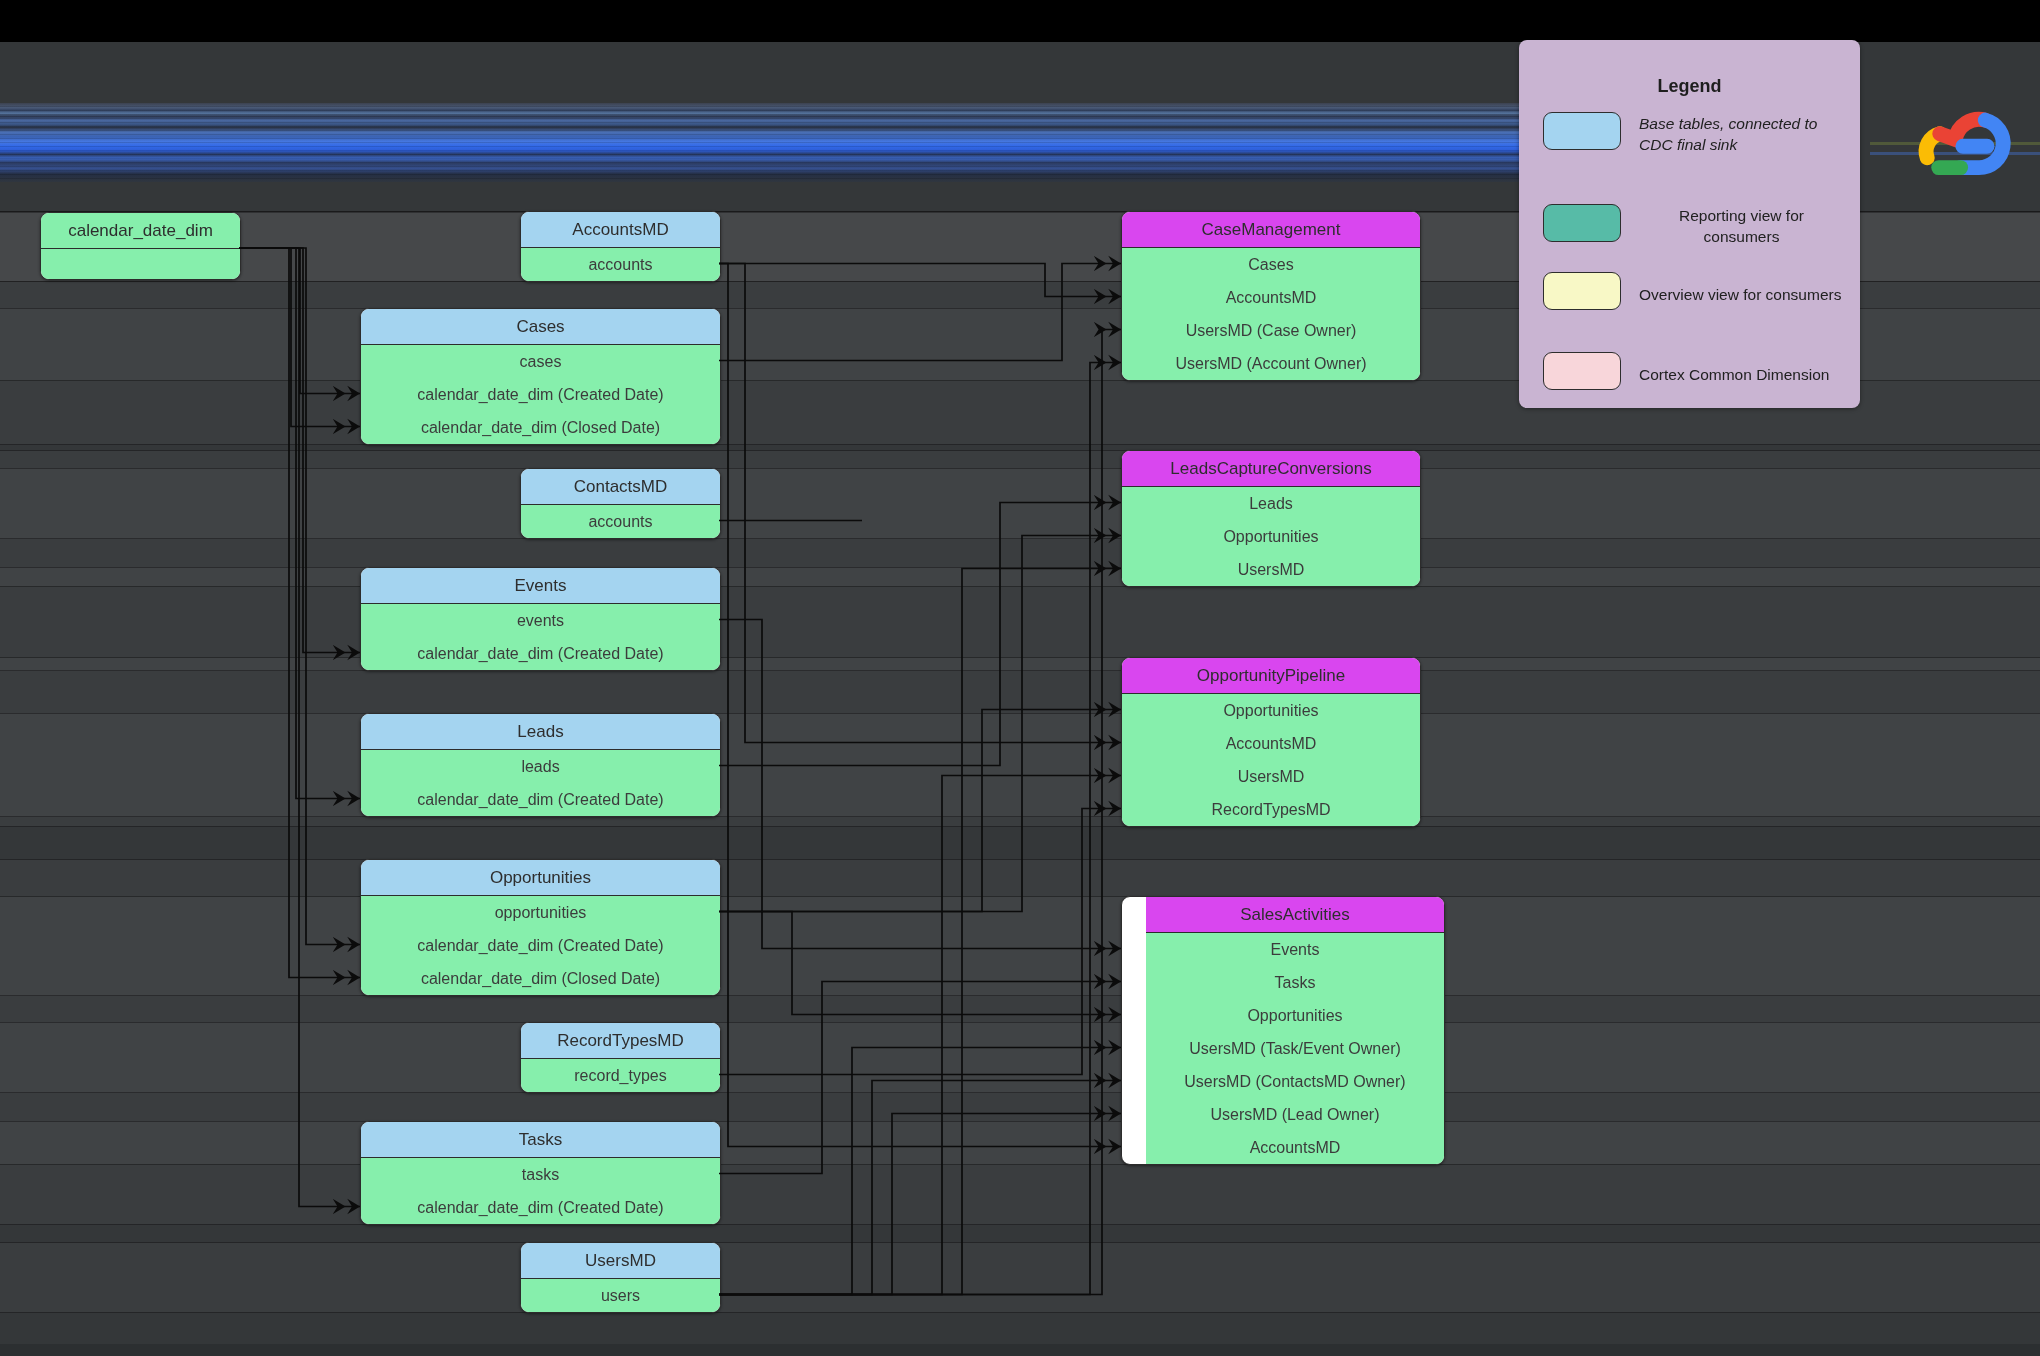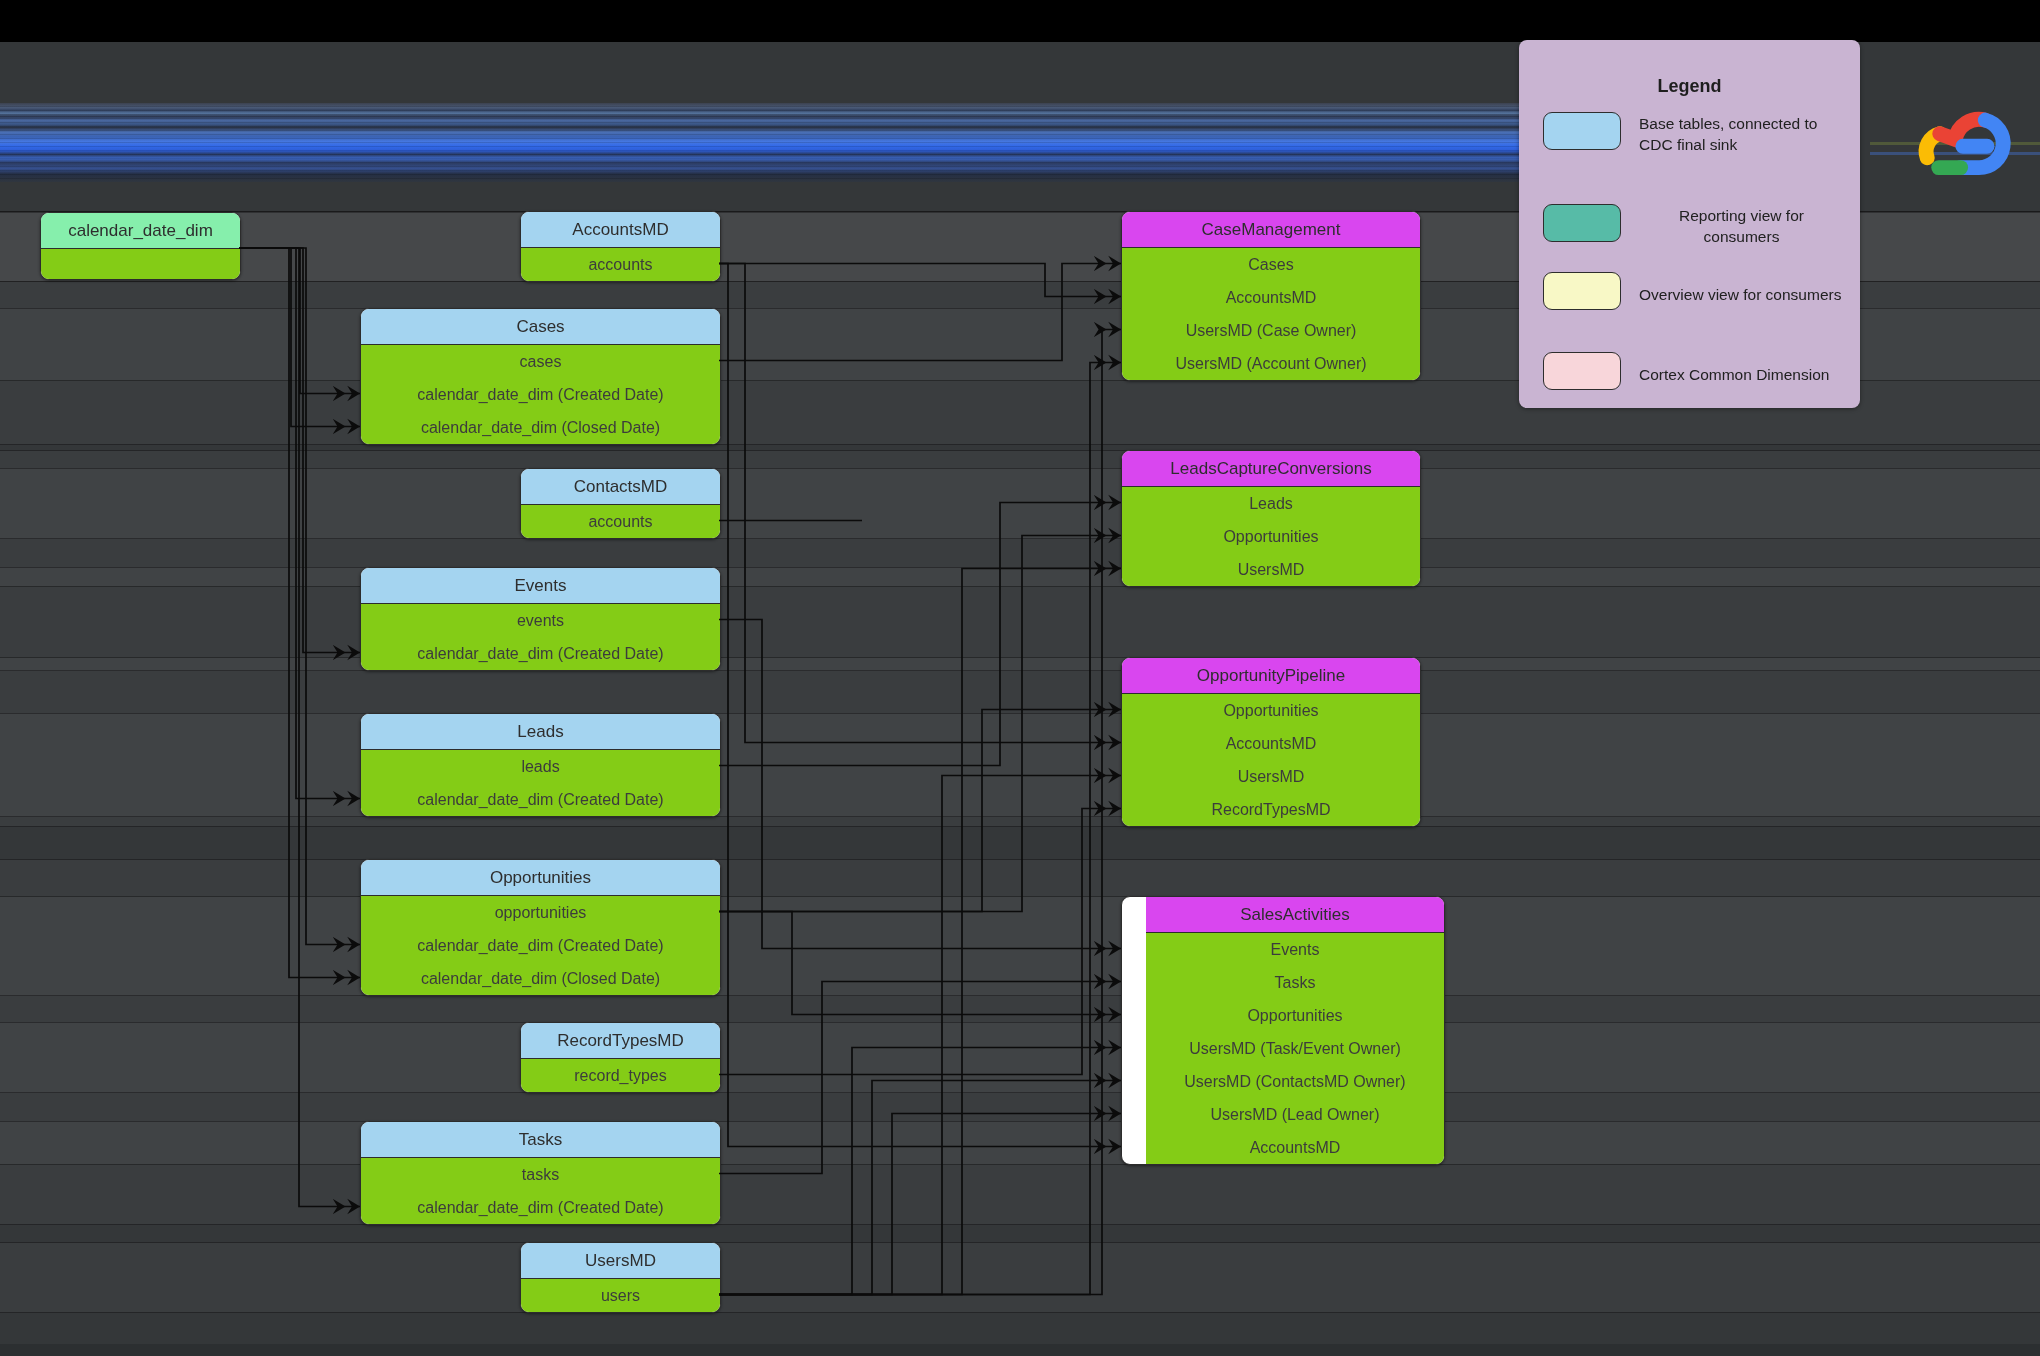--- a/index.html
+++ b/index.html
@@ -18,21 +18,21 @@
   .ghost{position:absolute;left:0;width:2040px;background:rgba(255,255,255,0.032);
          border-top:1px solid rgba(0,0,0,0.38);border-bottom:1px solid rgba(0,0,0,0.38);z-index:1;}
   #wires{position:absolute;left:0;top:0;z-index:3;}
   .tbl{position:absolute;border:1.5px solid #2c2c2c;border-radius:9px;overflow:hidden;z-index:2;
        background:#fff;box-shadow:0 1px 3px rgba(0,0,0,.45);}
   .tbl-head{height:36px;line-height:36px;text-align:center;font-size:17px;color:#2e2e2e;
             border-bottom:1.5px solid #2c2c2c;box-sizing:border-box;}
   .tbl.base   .tbl-head{background:#a4d4f0;}
   .tbl.reporting .tbl-head{background:#d946ef;}
   .tbl.dimension .tbl-head{background:#86efac;}
-  .tbl-row{height:33px;line-height:33px;text-align:center;font-size:16px;color:#3c3c3c;background:#84cc16;}
+  .tbl-row{height:33px;line-height:33px;text-align:center;font-size:16px;color:#3c3c3c;background:#86efac;}
   .tbl-row.empty{height:30px;}
   .legend{position:absolute;left:1519px;top:40px;width:341px;height:368px;background:#c9b4d2;
           border-radius:8px;z-index:5;box-shadow:0 1px 4px rgba(0,0,0,.4);}
   .legend-title{text-align:center;font-weight:bold;font-size:18px;color:#1e1e1e;padding-top:36px;}
   .legend-item{position:absolute;left:0;width:341px;height:44px;}
   .legend-swatch{position:absolute;left:24px;top:0;width:78px;height:38px;border:1.5px solid #2d2d2d;
                  border-radius:9px;box-sizing:border-box;}
   .legend-label{position:absolute;left:120px;top:50%;transform:translateY(-50%);
                 font-size:15.5px;line-height:21px;color:#212121;width:205px;}
   .gcp-logo{position:absolute;left:1896px;top:94px;z-index:5;}
@@ -175,21 +175,21 @@
         <div class="tbl-row">UsersMD (Task/Event Owner)</div>
         <div class="tbl-row">UsersMD (ContactsMD Owner)</div>
         <div class="tbl-row">UsersMD (Lead Owner)</div>
         <div class="tbl-row">AccountsMD</div>
       </div>
     </div>
 
   <div class="legend">
     <div class="legend-title">Legend</div>
     <div id="legend-items">
-        <div class="legend-item" style="top: 72px;">
+        <div class="legend-item" style="top: 72px; font-style: italic;">
           <div class="legend-swatch" style="background: rgb(164, 212, 240);"></div>
           <div class="legend-label">Base tables, connected to CDC final sink</div>
         </div>
         <div class="legend-item" style="top: 164px; text-align: center;">
           <div class="legend-swatch" style="background: rgb(87, 187, 167);"></div>
           <div class="legend-label">Reporting view for consumers</div>
         </div>
         <div class="legend-item" style="top: 232px;">
           <div class="legend-swatch" style="background: rgb(248, 248, 198);"></div>
           <div class="legend-label">Overview view for consumers</div>

